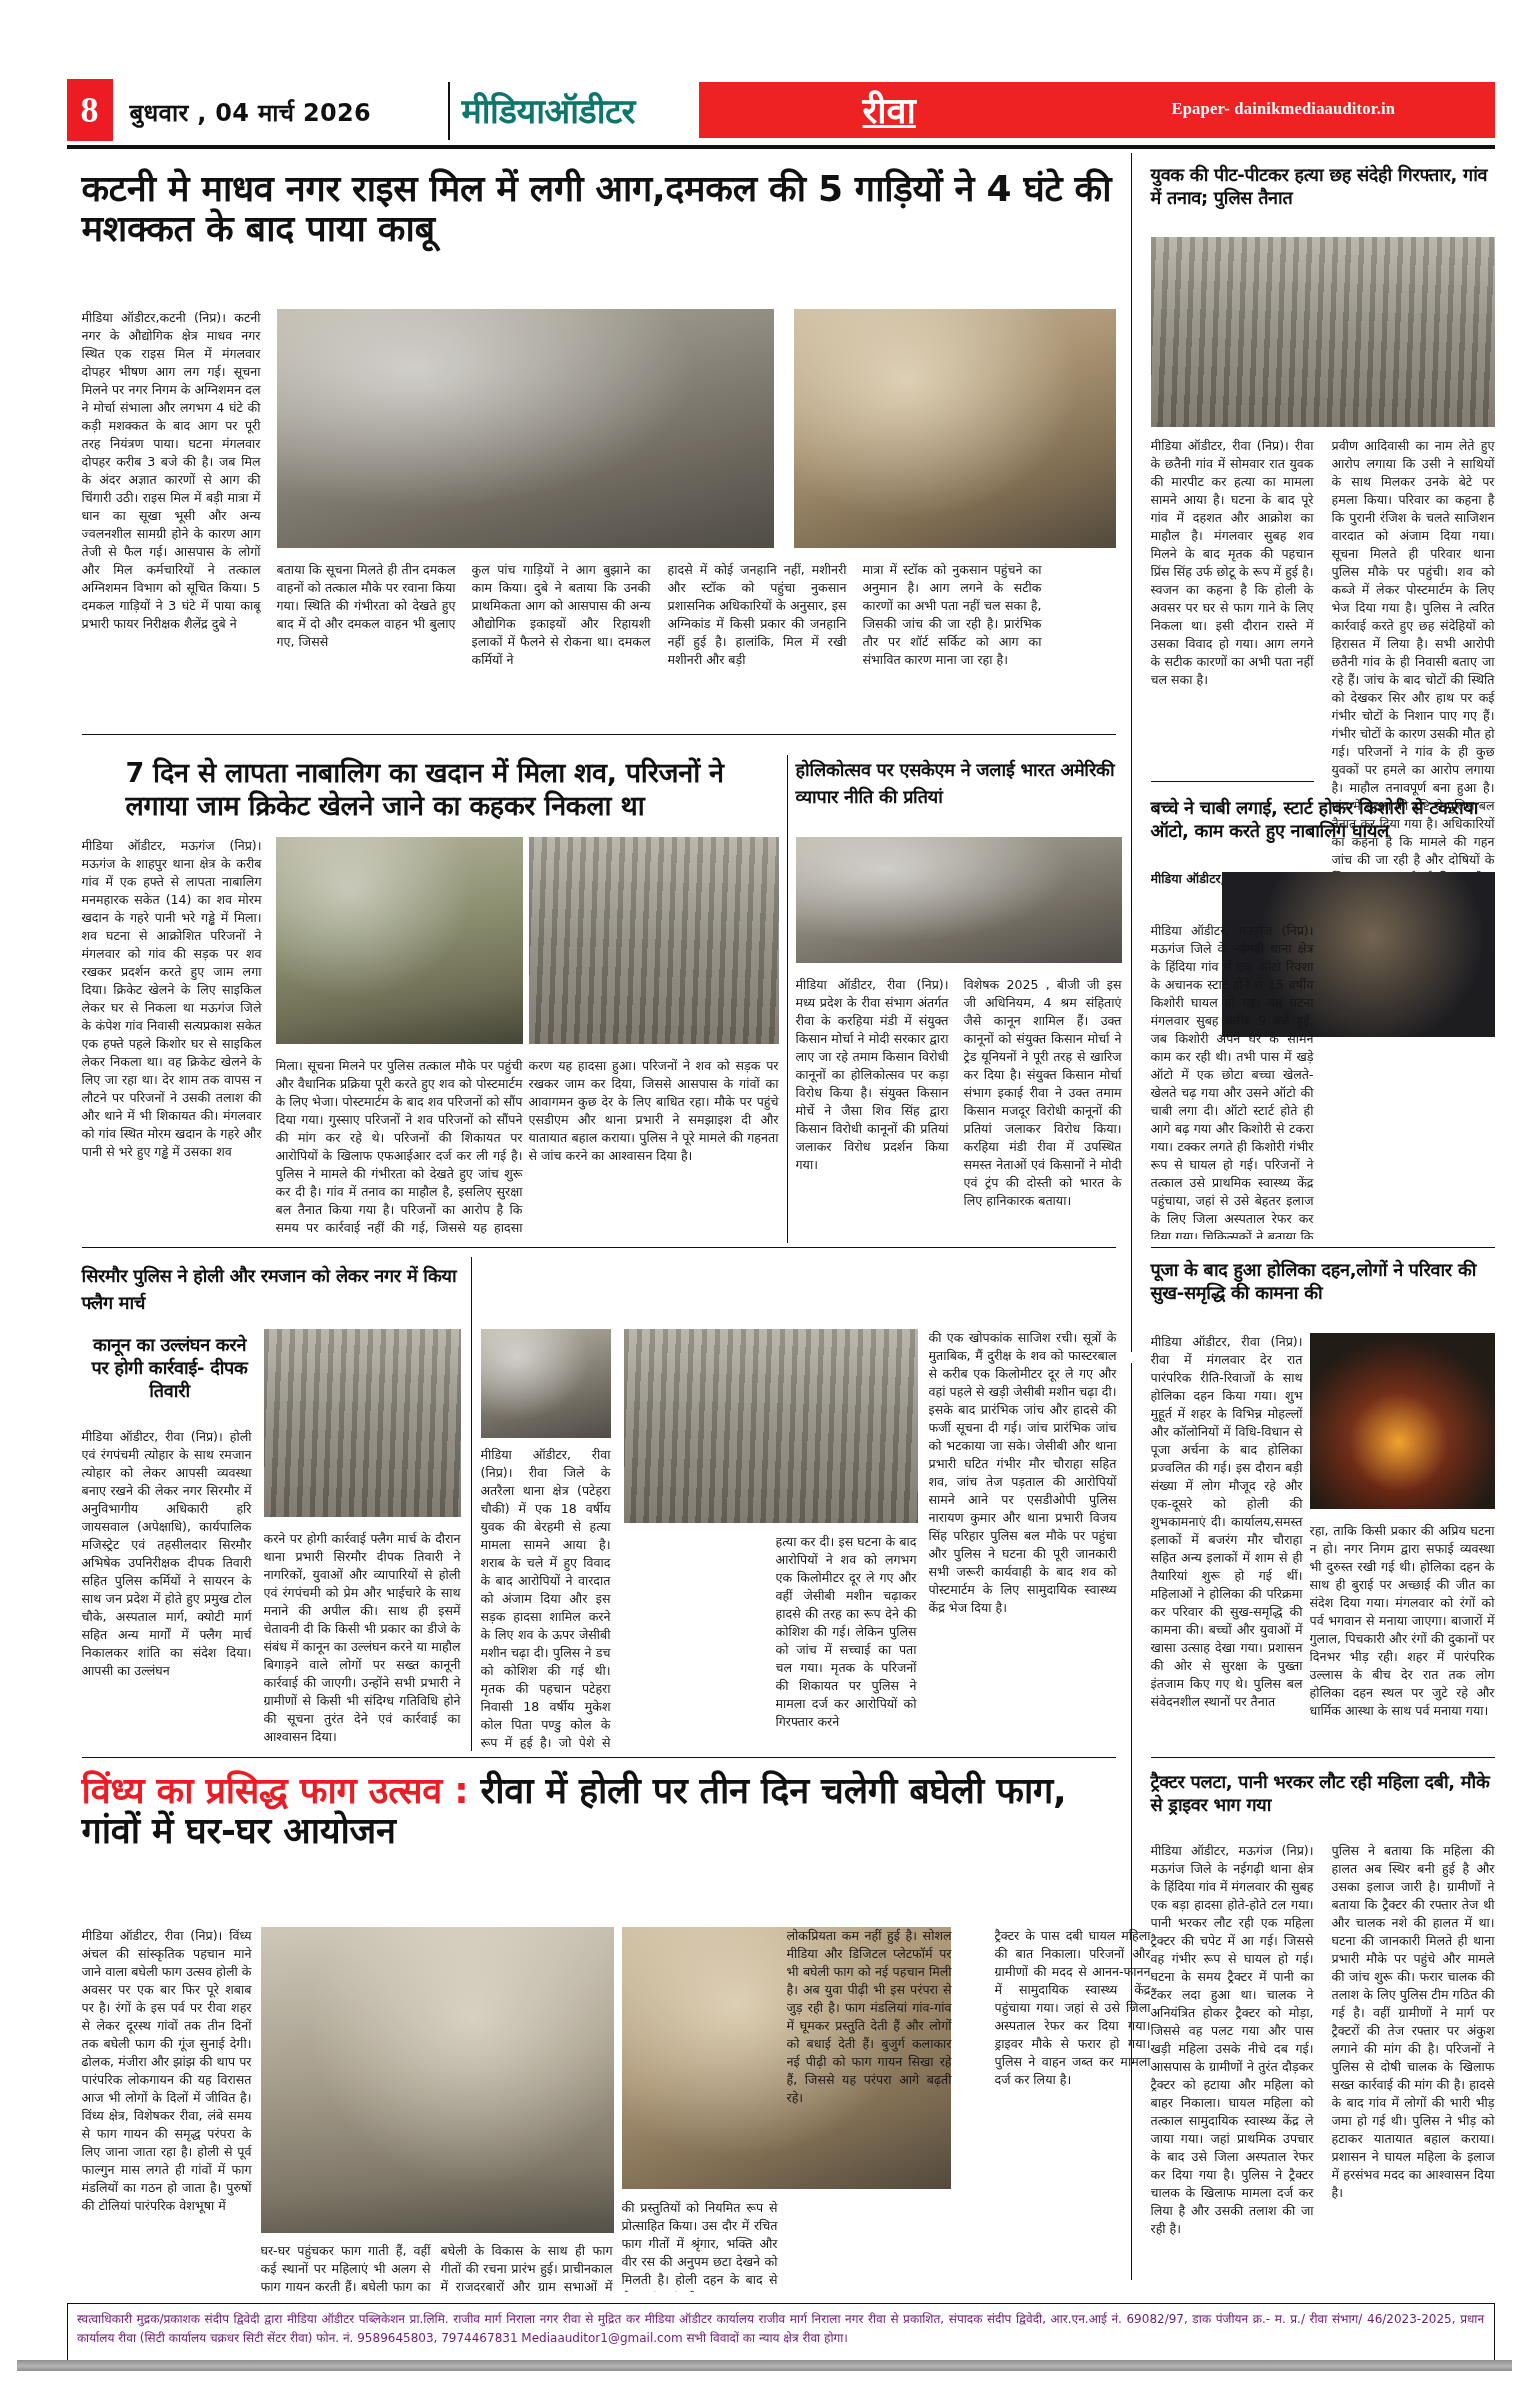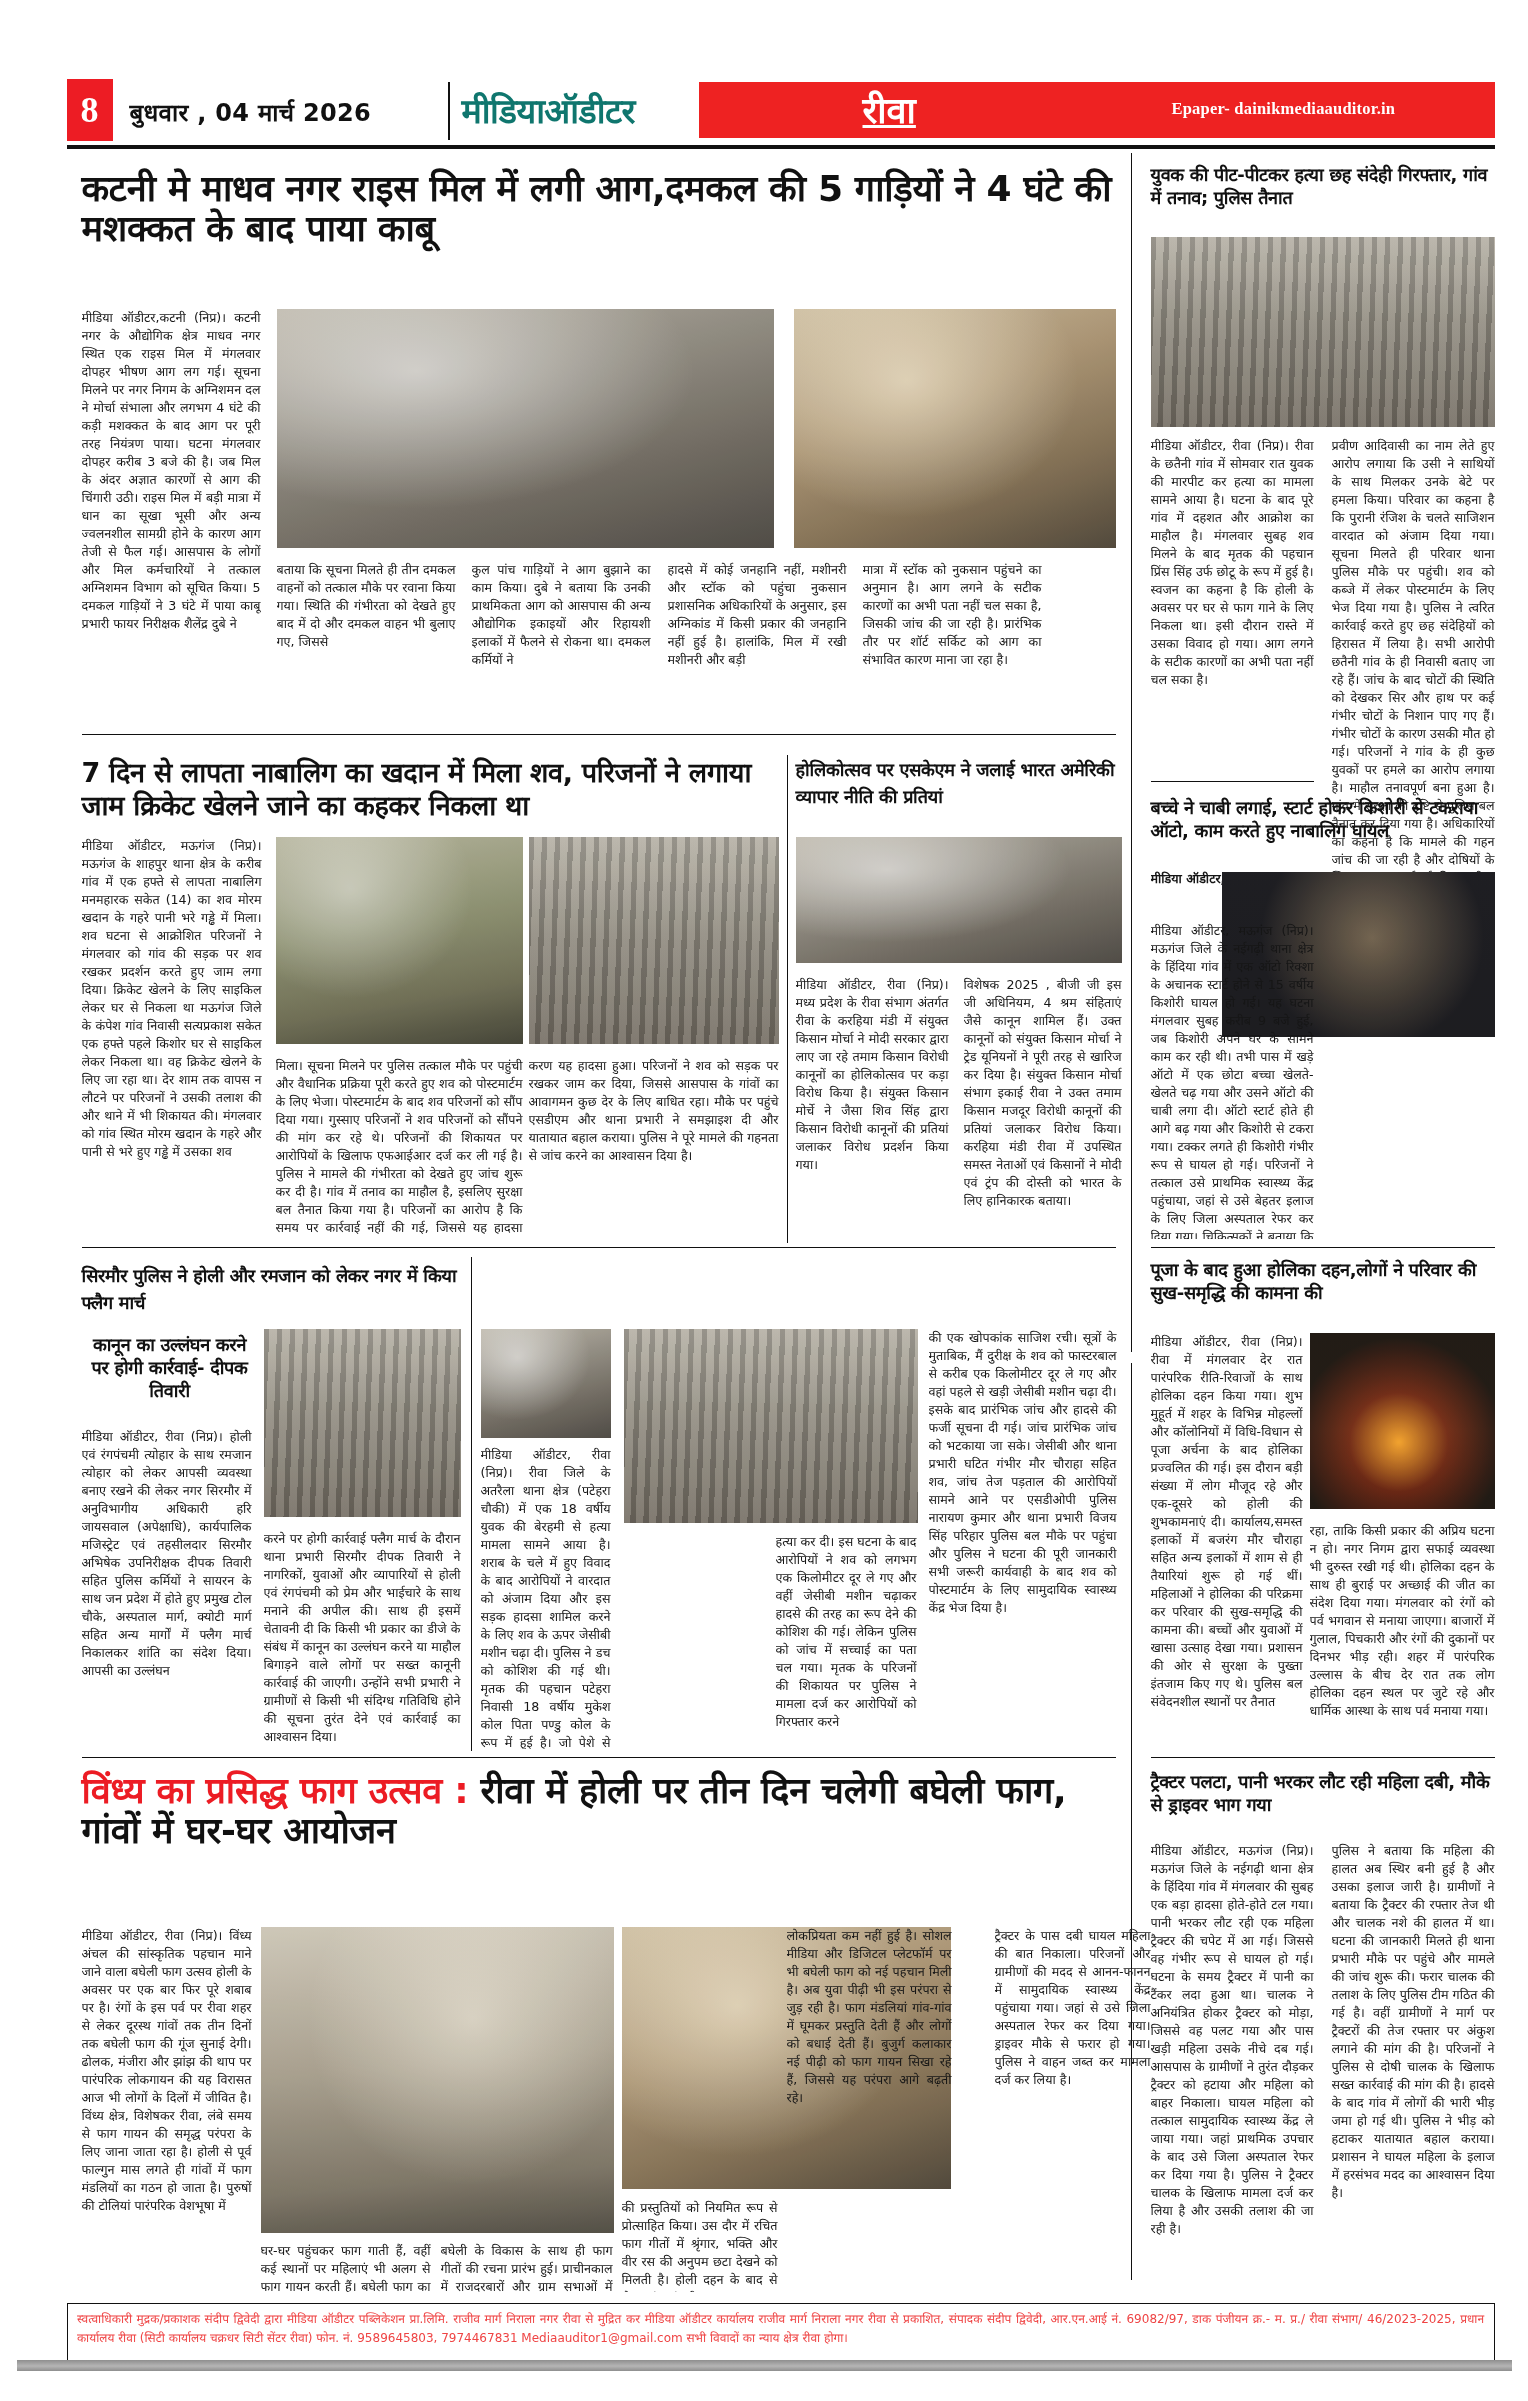--- a/index.html
+++ b/index.html
@@ -40,21 +40,21 @@
   .band-epaper{
     position:absolute;left:1155px;top:82px;font-family:"Liberation Serif",serif;
     font-weight:bold;font-size:16.5px;color:#fff;letter-spacing:0.2px;
   }
   .rule-top{position:absolute;left:50px;top:128px;width:1428px;height:4.1px;background:#111;}
 
   
   .hl{font-family:"DejaVu Sans",sans-serif;font-weight:bold;color:#111;
       letter-spacing:-0.3px;}
   .hl-xl{font-size:36px;line-height:40px;}
-  .hl-lg{font-size:27px;line-height:33px;}
+  .hl-lg{font-size:27px;line-height:33px;margin-left:44px;}
   .hl-md{font-size:18px;line-height:27px;}
   .hl-sm{font-size:18px;line-height:23px;}
   .hl-red{color:#ec1c24;}
   .body-col{
     font-family:"DejaVu Sans",sans-serif;font-size:12.6px;line-height:18px;
     color:#161616;text-align:justify;text-justify:inter-word;
     -webkit-hyphens:none;hyphens:none;overflow:hidden;
   }
   .byline{font-weight:bold;}
   .photo{background:#c6c6c6;overflow:hidden;position:relative;}
@@ -98,21 +98,21 @@
   .sep-h{position:absolute;background:#111;}
   .sep-v{position:absolute;background:#111;width:1.8px;}
 
   
   .footer-box{
     position:absolute;left:50px;top:2286px;width:1428px;height:66px;
     border:1.8px solid #111;box-sizing:border-box;background:#fff;
   }
   .footer-text{
     font-family:"DejaVu Sans",sans-serif;font-size:12px;line-height:19px;
-    color:#ef4444;padding:6.5px 9.4px 0 9.4px;text-align:justify;
+    color:#701a75;padding:6.5px 9.4px 0 9.4px;text-align:justify;
   }
   .bottom-band{position:absolute;left:16.5px;top:2360px;width:1495px;height:10.6px;
     background:linear-gradient(180deg,#8e8e8e 0%,#b5b5b5 55%,#8e8e8e 100%);}
 </style>
 </head>
 <body>
 
 <div class="page">
  <div class="sheet">
 

